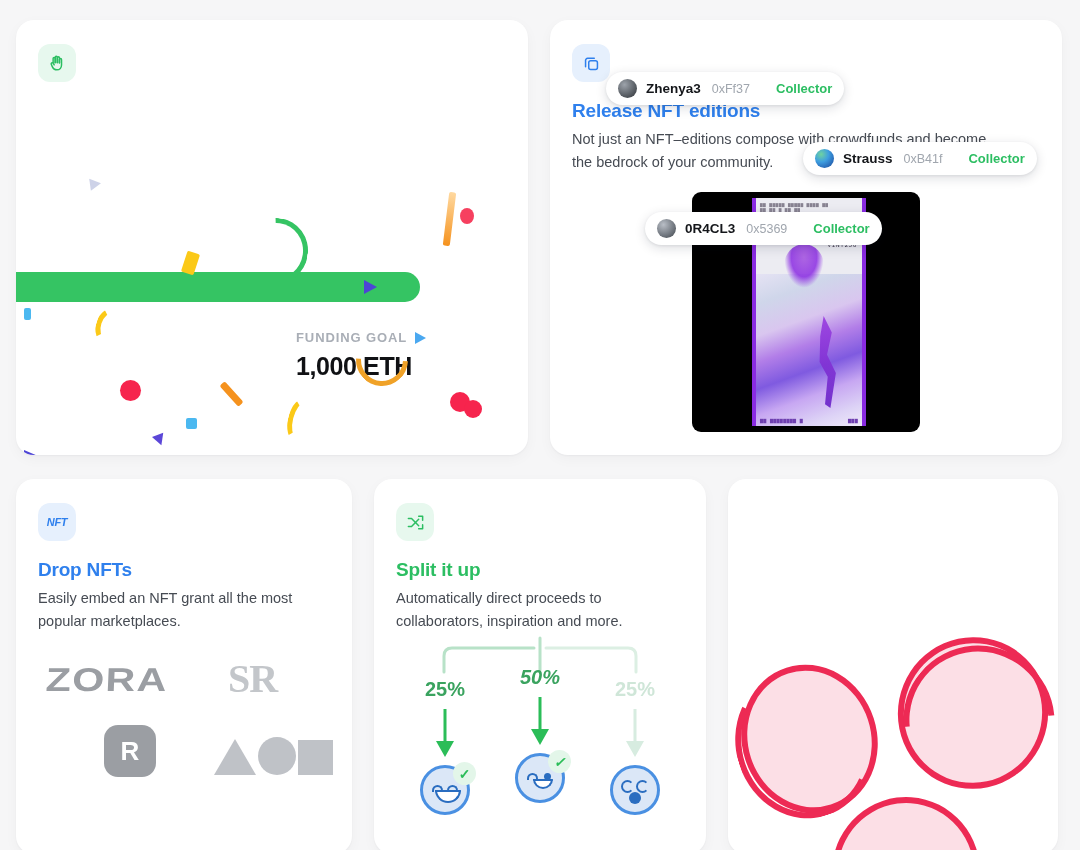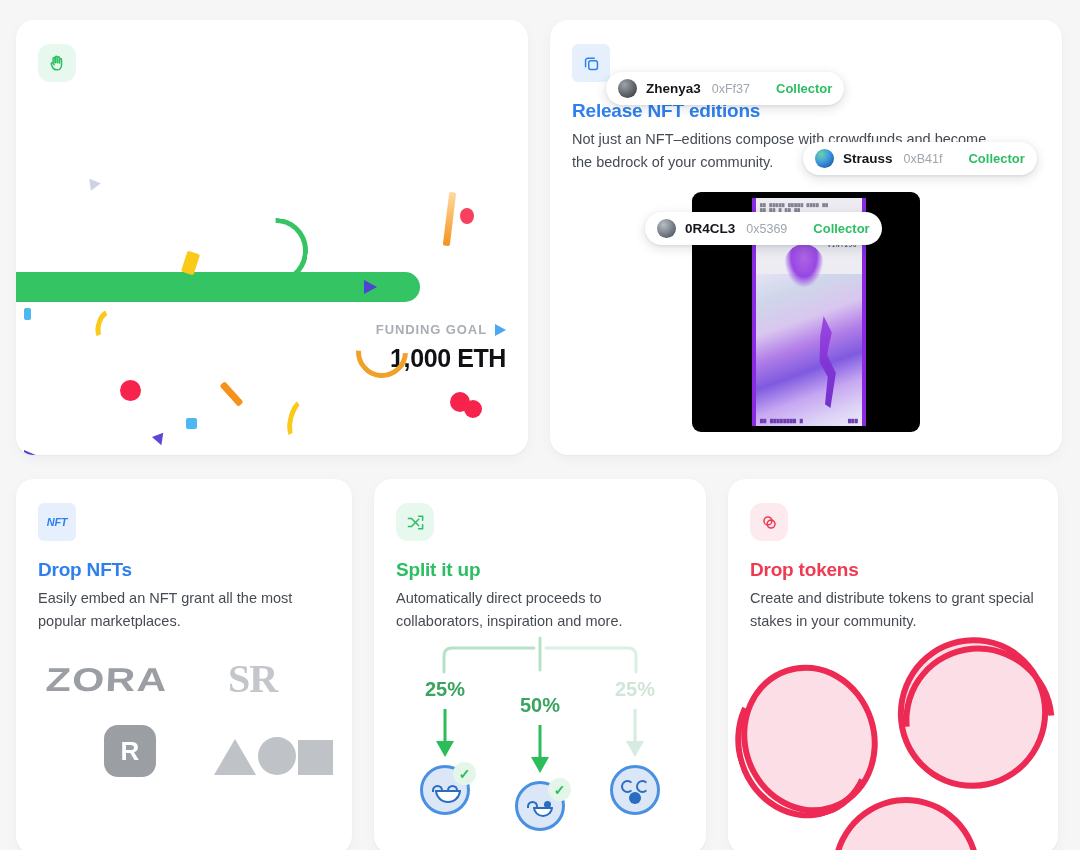--- a/index.html
+++ b/index.html
@@ -24,21 +24,21 @@
     box-shadow: 0 1px 2px rgba(16,24,40,.04), 0 4px 14px rgba(16,24,40,.035);
   }
   .card-pad { padding: 24px 22px 0 22px; }
 
   .icon-badge {
     width: 38px; height: 38px;
     border-radius: 12px;
     display: flex; align-items: center; justify-content: center;
   }
   .badge-green { background: #e7f8ee; }
-  .badge-blue  { background: #e6f0fd; border-radius: 6px; }
+  .badge-blue  { background: #e6f0fd; }
   .badge-red   { background: #fdeaee; }
 
   .card-title {
     margin-top: 18px;
     font-size: 19px;
     font-weight: bold;
     letter-spacing: -0.2px;
   }
   .t-green { color: #2cbe62; }
   .t-blue  { color: #2f80ed; }
@@ -75,21 +75,21 @@
   .arc {
     position: absolute; left: 228px; top: 38px;
     width: 64px; height: 66px;
     border: 5px solid #35c463;
     border-radius: 50%;
     border-left-color: transparent;
     border-bottom-color: transparent;
     transform: rotate(8deg);
     clip-path: polygon(42% 0, 100% 0, 100% 100%, 60% 100%);
   }
-  .goal-wrap { position: absolute; left: 280px; top: 140px; width: 210px; text-align: right; }
+  .goal-wrap { position: absolute; left: 280px; top: 148px; width: 210px; text-align: left; }
   .goal-label {
     font-size: 13px; font-weight: bold; letter-spacing: .9px;
     color: #a9aeb6;
     display: inline-flex; align-items: center; gap: 8px;
   }
   .goal-tri {
     width: 0; height: 0;
     border-left: 11px solid #4aa8f0;
     border-top: 6px solid transparent;
     border-bottom: 6px solid transparent;
@@ -428,21 +428,21 @@
               <span class="sp-head ar-on-h"></span>
           </div>
           <div class="face">
             <span class="check">✓</span>
             <span class="eye-arc arc-l"></span>
               <span class="eye-arc arc-r"></span>
             <span class="mouth-open"></span>
           </div>
         </div>
 
-        <div class="sp-col" style="left:135px; top:60px;">
+        <div class="sp-col" style="left:135px; top:32px;font-style:italic;">
           <div class="sp-pct pct-on">50%</div>
           <div class="sp-arrow">
             <span class="sp-stem ar-on"></span>
               <span class="sp-head ar-on-h"></span>
           </div>
           <div class="face">
             <span class="check">✓</span>
             <span class="eye-arc arc-l"></span>
               <span class="eye eye-r"></span>
             <span class="mouth-sm"></span>
@@ -458,30 +458,20 @@
           <div class="face">
             <span class="swirl sw-l"></span>
               <span class="swirl sw-r"></span>
             <span class="mouth-o"></span>
           </div>
         </div>
       </div>
     </div>
 
     <div class="card card-tokens">
-      <div class="card-pad">
-        <div class="icon-badge badge-red">
-          <svg width="19" height="19" viewBox="0 0 24 24" fill="none" stroke="#ee3a53" stroke-width="1.9">
-            <circle cx="10" cy="10" r="5"></circle>
-              <circle cx="14" cy="14" r="5"></circle>
-          </svg>
-        </div>
-        <div class="card-title t-red">Drop tokens</div>
-        <div class="card-desc">Create and distribute tokens to grant special stakes in your community.</div>
-      </div>
 
       <div class="clip-bottom">
         <div class="coin" style="left:14px; top:185px; width:135px; height:150px; transform:rotate(-18deg);"></div>
         <div class="coin-edge" style="left:8px; top:190px; width:135px; height:150px; transform:rotate(-18deg);"></div>
 
         <div class="coin" style="left:170px; top:158px; width:150px; height:152px; transform:rotate(22deg);"></div>
         <div class="coin-edge" style="left:176px; top:166px; width:150px; height:152px; transform:rotate(130deg);"></div>
 
         <div class="coin" style="left:104px; top:318px; width:148px; height:150px; transform:rotate(4deg);"></div>
       </div>

